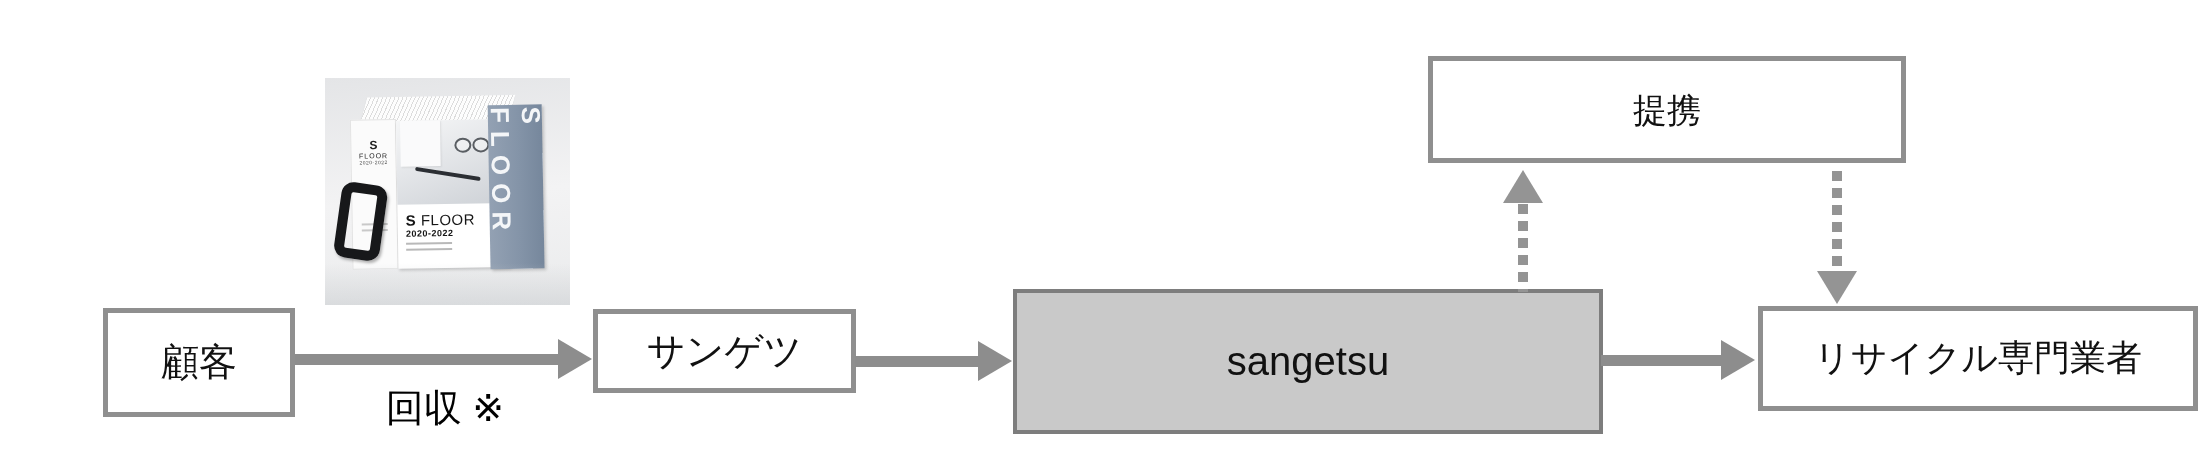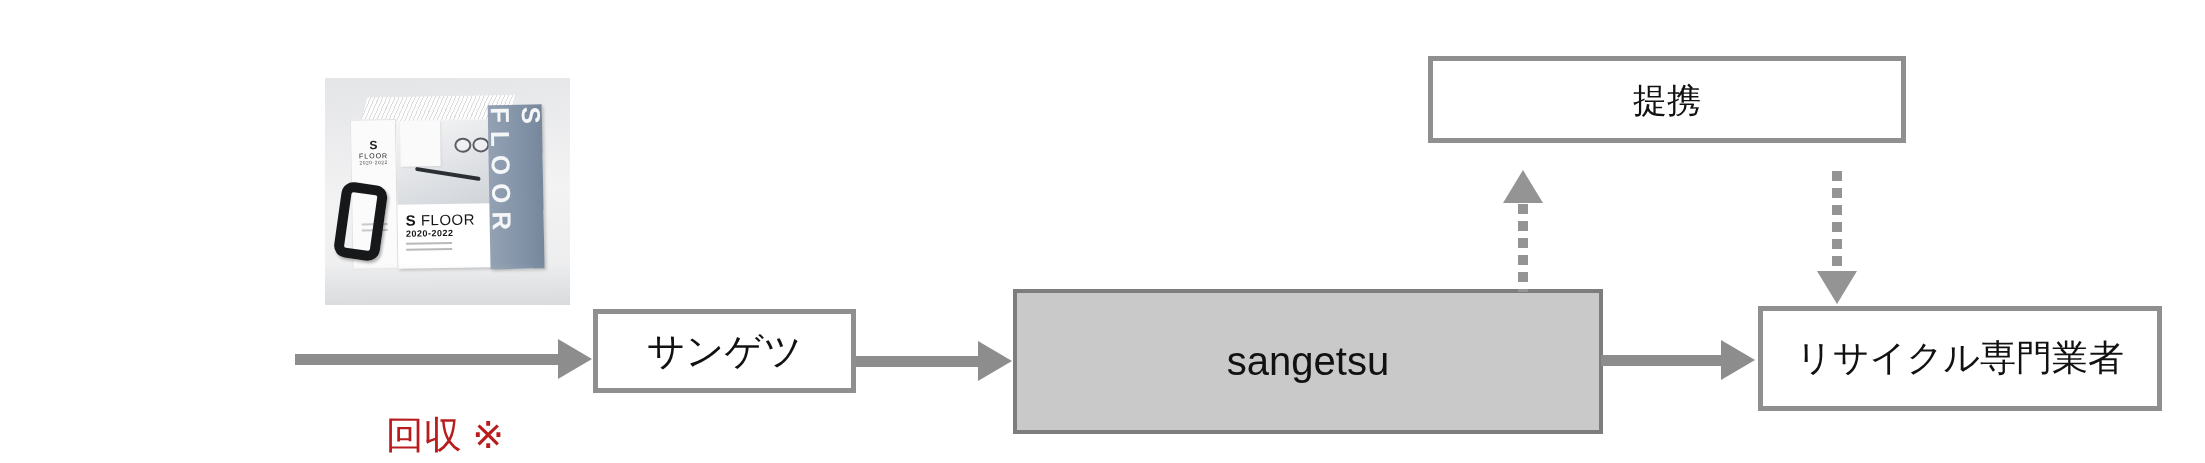--- a/index.html
+++ b/index.html
@@ -14,27 +14,27 @@
   .fbox {
     position:absolute; background:#ffffff; border:5px solid #8f8f8f;
     display:flex; align-items:center; justify-content:center;
     text-align:center; color:#111;
   }
   .box-customer { left:103px; top:308px; width:192px; height:109px; font-size:38px; }
   .box-sangetsu { left:593px; top:309px; width:263px; height:84px; font-size:38px; }
   .box-center   { left:1013px; top:289px; width:590px; height:145px;
                   background:#c9c9c9; border:4px solid #7d7d7d;
                   font-size:40px; line-height:53px; flex-direction:row; }
-  .box-recycler { left:1758px; top:306px; width:404px; height:105px; font-size:36px; }
-  .box-partner  { left:1428px; top:56px;  width:478px; height:87px;
+  .box-recycler { left:1758px; top:306px; width:440px; height:105px; font-size:36px; }
+  .box-partner  { left:1428px; top:56px;  width:478px; height:107px;
                   font-size:34px; line-height:46px; flex-direction:column; }
 
   .collection-label {
     position:absolute; left:300px; top:383px; width:290px;
-    text-align:center; font-size:38px; color:#b91c1c;margin-top:27px;
+    text-align:center; font-size:38px; color:#000000;
   }
 
   
   .hline { position:absolute; height:11px; background:#8d8d8d; }
   .hhead {
     position:absolute; width:0; height:0;
     border-top:20px solid transparent; border-bottom:20px solid transparent;
     border-left:34px solid #8d8d8d;
   }
   .a1-line { left:295px;  top:354px; width:264px; }
@@ -160,20 +160,23 @@
             </div>
         </div>
       </div>
       <div class="band">
         <div class="band-text">S FLOOR</div>
       </div>
       <div class="handle"></div>
     </div>
   </div>
 
+  <div class="fbox box-customer">
+    <span>顧客</span>
+  </div>
 
   <div class="fbox box-sangetsu">
     <span>サンゲツ</span>
   </div>
 
   <div class="fbox box-center">
     <span>sangetsu</span>
   </div>
 
   <div class="fbox box-recycler">

